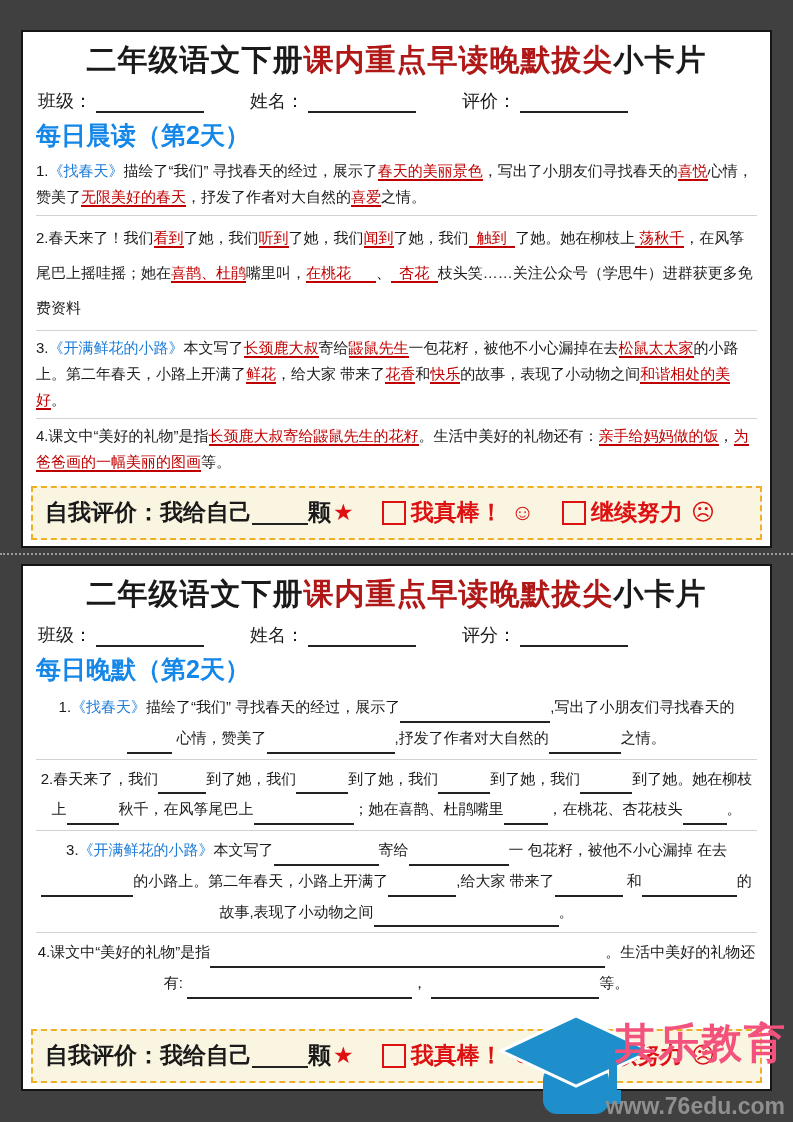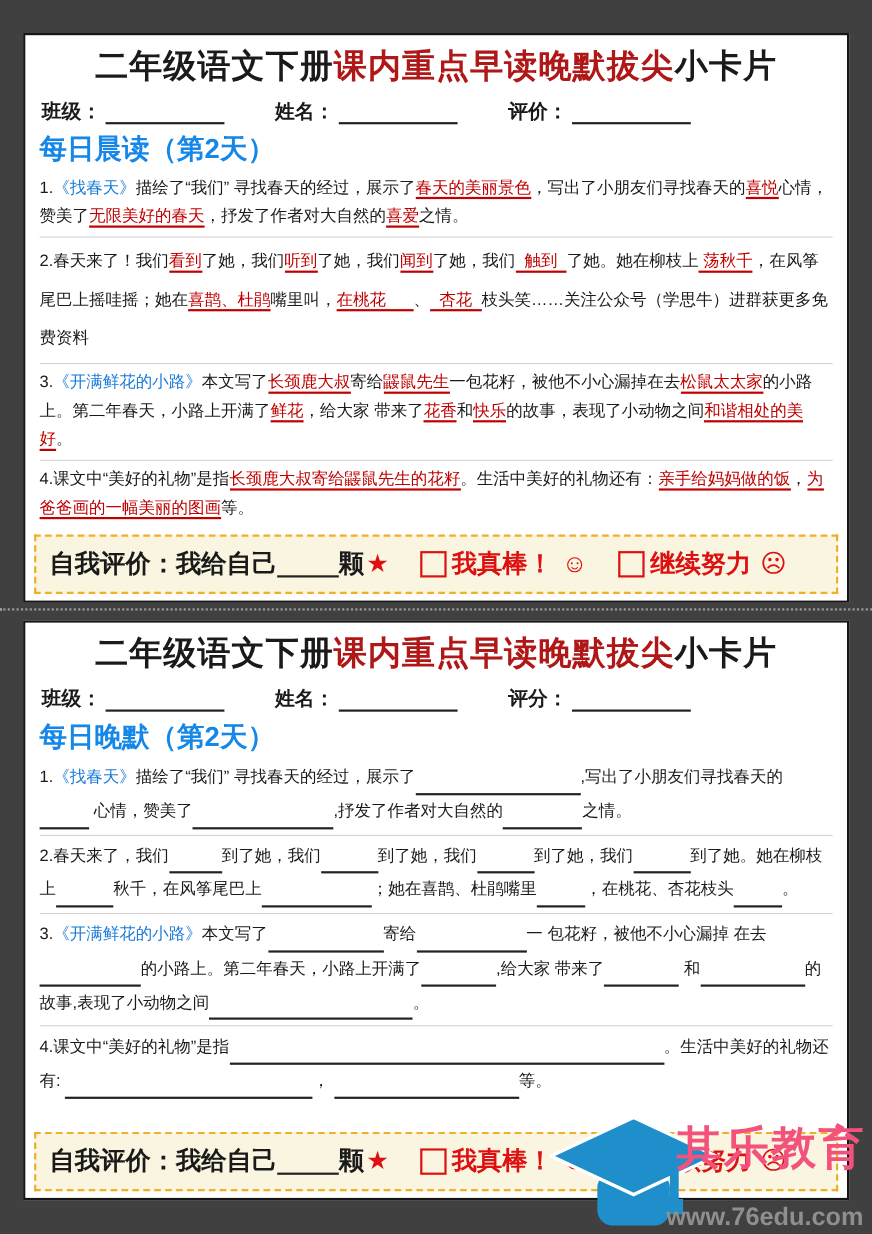--- a/index.html
+++ b/index.html
@@ -6,27 +6,27 @@
   #page{position:relative;width:793px;height:1122px;background:#404040;overflow:hidden;
         font-family:"Liberation Sans","DejaVu Sans",sans-serif;color:#1a1a1a;}
   .card{position:absolute;left:21px;width:751px;border:2px solid #151515;background:#fff;
         box-sizing:border-box;padding:4px 13px;overflow:hidden;}
   #card1{top:30px;height:518px;}
   #card2{top:564px;height:527px;}
   .cut-line{position:absolute;top:553px;left:0;width:793px;border-top:2px dotted #9a9a9a;height:0;}
   .card-title{text-align:center;font-size:30px;font-weight:bold;letter-spacing:1px;margin:4px 0 8px 0;white-space:nowrap;}
   .card-title .t-red{color:#B01818;}
   .fields{display:flex;align-items:flex-end;font-size:18px;margin:2px 0 6px 2px;}
-  .field{display:flex;align-items:flex-end;margin-right:46px;font-weight:bold;}
+  .field{display:flex;align-items:flex-end;margin-right:46px;}
   .field-blank{display:inline-block;width:108px;border-bottom:2px solid #222;height:1em;margin-left:4px;}
   .section-title{text-align:left;color:#1487E8;font-size:25px;font-weight:bold;margin:4px 0 2px 0;}
   .para{font-size:15px;line-height:1.72;padding:4px 0 5px 0;white-space:pre-wrap;}
   .para+.para{border-top:1px solid #d2d2d2;}
   .para.wide{line-height:2.35;}
-  #card2 .para{line-height:2.05;}
+  #card2 .para{line-height:2.05;text-align:center;}
   .run-n{color:#1a1a1a;}
   .run-b{color:#1B7BD8;}
   .run-r{color:#C00000;border-bottom:2px solid #C00000;}
   .run-u{display:inline-block;border-bottom:2px solid #222;height:1.05em;vertical-align:bottom;}
   .eval{position:absolute;left:8px;right:8px;bottom:6px;background:#FAF5E1;border:2px dashed #EFAF27;
         padding:9px 12px 10px 12px;font-size:23px;font-weight:bold;white-space:pre;display:flex;align-items:center;}
   .eval .red{color:#DD1111;}
   .eval-blank{display:inline-block;width:56px;border-bottom:2px solid #222;height:1em;}
   .cbx{display:inline-block;width:20px;height:20px;border:2px solid #DD1111;margin:0 5px 0 28px;flex:none;}
   .star{color:#DD1111;margin-left:2px;}

